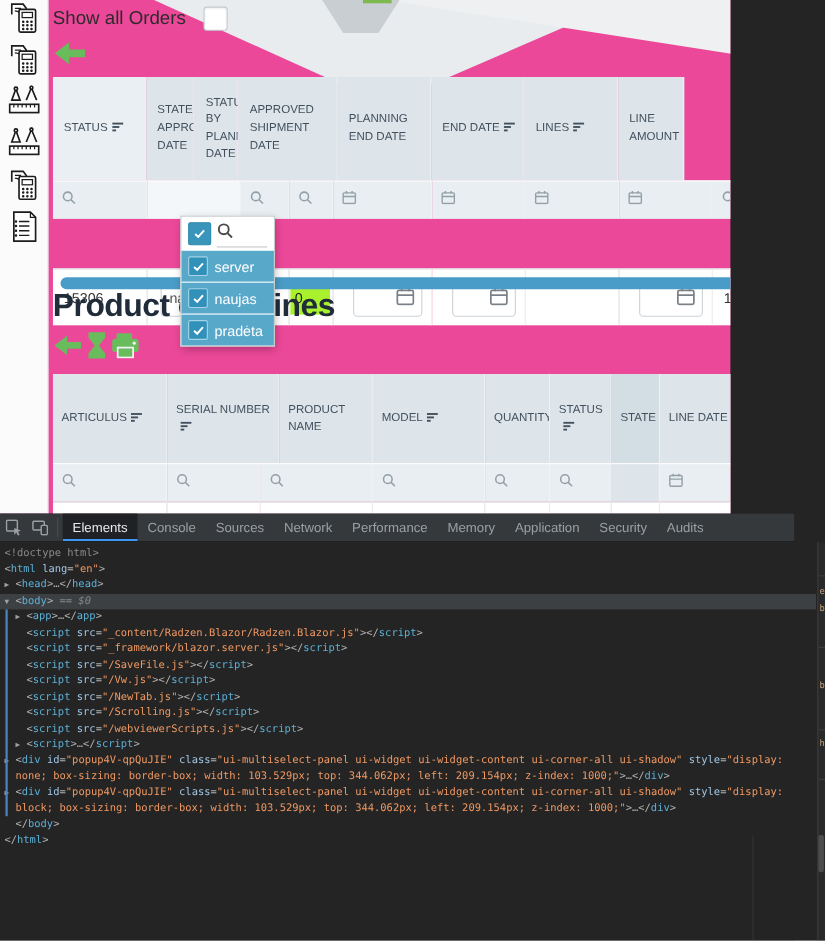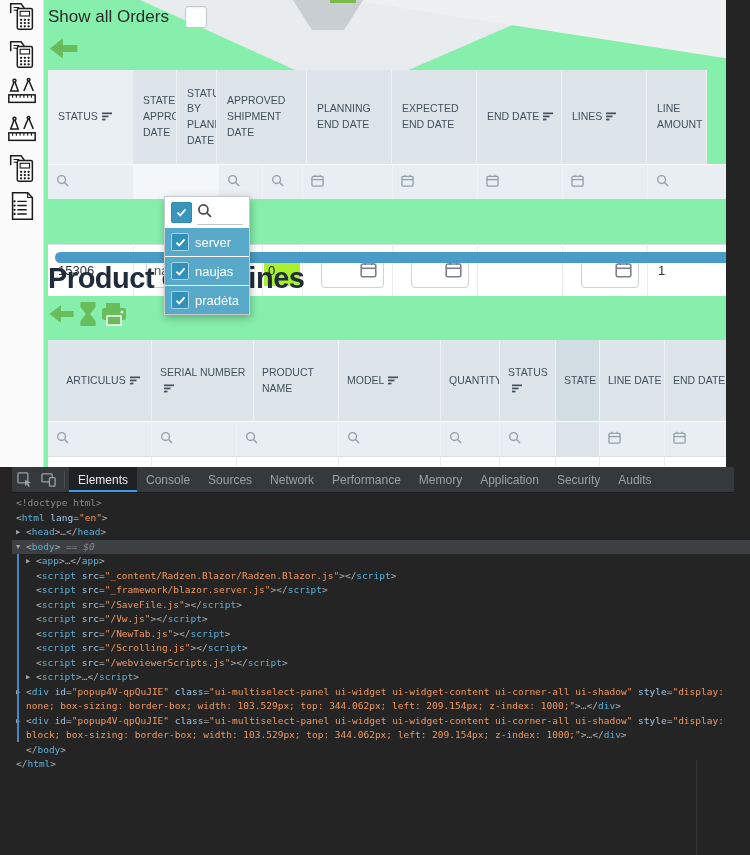--- a/index.html
+++ b/index.html
@@ -1,19 +1,19 @@
 <!DOCTYPE html>
 <html><head>
 <meta charset="utf-8">
 <style>
   html,body{margin:0;padding:0;}
   body{width:750px;height:855px;font-family:"Liberation Sans",sans-serif;}
   #stage{position:relative;width:750px;height:855px;overflow:hidden;background:#242424;}
   
-  #app{position:absolute;left:0;top:0;width:726px;height:467px;background:#86efac;overflow:hidden;}
+  #app{position:absolute;left:0;top:0;width:664px;height:467px;background:#ec4899;overflow:hidden;}
   .poly{position:absolute;pointer-events:none;}
   #poly1{left:140px;top:0;width:430px;height:95px;background:#e9ecee;clip-path:polygon(0 0,100% 0,49% 100%);}
   #poly2{left:350px;top:0;width:400px;height:62px;background:#eef0f1;clip-path:polygon(0 0,100% 0,100% 100%);}
   #poly3{left:288px;top:0;width:80px;height:30px;background:#c9ced2;clip-path:polygon(6% 0,94% 0,70% 100%,30% 100%);}
   #poly4{left:330px;top:0;width:26px;height:3px;background:#7db94e;}
   #sidebar{position:absolute;left:0;top:0;width:44px;height:467px;background:#fbfbfc;border-right:1px solid #e2e5e7;display:flex;flex-direction:column;align-items:center;padding-top:1px;gap:4px;box-sizing:border-box;}
   .sb-icon{width:36px;height:34px;display:flex;align-items:center;justify-content:center;}
   #showall{position:absolute;left:48px;top:6px;display:flex;align-items:center;gap:16px;font-size:17px;color:#2b2b2b;}
   #showall .cb{width:20px;height:20px;background:#fff;border:1px solid #c3c9cd;border-radius:3px;box-shadow:inset 0 1px 2px rgba(0,0,0,.08);}
   #back1{position:absolute;left:48px;top:36px;cursor:pointer;}
@@ -40,21 +40,21 @@
   #pol-title{position:absolute;left:48px;top:262px;font-size:29px;font-weight:bold;color:#202c3a;letter-spacing:-.5px;}
   #toolrow{position:absolute;left:48px;top:301px;display:flex;align-items:center;gap:3px;}
   
   #dropdown{position:absolute;left:164px;top:196px;width:84px;background:#fff;border:1px solid #c7cbce;box-shadow:1px 3px 8px rgba(0,0,0,.28);z-index:10;}
   .dd-head{height:30px;display:flex;align-items:center;gap:5px;padding:0 6px;}
   .dd-cb{width:19px;height:19px;background:#3995ba;border:1px solid #2d89ae;border-radius:2px;display:flex;align-items:center;justify-content:center;flex:none;}
   .dd-search{flex:1;height:22px;border-bottom:1px solid #c3c7ca;display:flex;align-items:flex-end;padding-bottom:2px;color:#4a4a4a;}
   .dd-item{height:28px;margin-top:1px;background:#58a8ca;display:flex;align-items:center;gap:6px;padding-left:6px;color:#fff;font-size:13px;}
   .dd-item-cb{width:16px;height:16px;background:#3191b8;border:1px solid #a6d4e6;border-radius:2px;display:flex;align-items:center;justify-content:center;flex:none;}
   
-  #devtools{position:absolute;left:12px;top:467px;width:722px;height:388px;background:#242424;}
+  #devtools{position:absolute;left:0;top:467px;width:722px;height:388px;background:#242424;}
   #dt-tabbar{height:25px;background:#35393c;border-bottom:1px solid #1c1c1c;display:flex;align-items:stretch;}
   .dt-icon{width:24px;display:flex;align-items:center;justify-content:center;}
   .dt-sep{width:1px;background:#4a4e51;margin:4px 4px;}
   .dt-tab{padding:0 9px;font-size:12px;color:#9aa0a6;display:flex;align-items:center;cursor:pointer;}
   .dt-tab.active{background:#202124;color:#e8eaed;box-shadow:inset 0 -2px 0 #3e97f2;}
   #dt-tree{position:absolute;left:0;top:26px;width:742px;bottom:0;padding-top:3px;font-family:"DejaVu Sans Mono",monospace;font-size:9.5px;line-height:14.5px;overflow:hidden;}
   .dl{position:relative;white-space:nowrap;color:#b0b0b0;}
   .dl.wrap{white-space:normal;overflow-wrap:anywhere;width:728px;}
   .dl.sel{background:#3c4043;}
   .arrow{position:absolute;top:0;font-size:7px;color:#9aa0a6;line-height:14.5px;}
@@ -171,23 +171,20 @@
           <div class="hcell" style="width: 40px;">
             <span class="hlabel">STATUS BY PLANNING DATE</span>
           </div>
           <div class="hcell" style="width: 90px;">
             <span class="hlabel">APPROVED SHIPMENT DATE</span>
           </div>
           <div class="hcell" style="width: 85px;">
             <span class="hlabel">PLANNING END DATE</span>
           </div>
           <div class="hcell" style="width: 85px;">
-            <span class="hlabel">EXPECTED END DATE</span>
-          </div>
-          <div class="hcell" style="width: 85px;">
             <span class="hlabel">END DATE<span><svg class="icn sort" width="11" height="9" viewBox="0 0 11 9">
                   <rect x="0" y="0.5" width="10" height="1.7" fill="currentColor"></rect>
                   <rect x="0" y="3.6" width="6.5" height="1.7" fill="currentColor"></rect>
                   <rect x="0" y="6.7" width="3.5" height="1.7" fill="currentColor"></rect>
                 </svg></span></span>
           </div>
           <div class="hcell" style="width: 85px;">
             <span class="hlabel">LINES<span><svg class="icn sort" width="11" height="9" viewBox="0 0 11 9">
                   <rect x="0" y="0.5" width="10" height="1.7" fill="currentColor"></rect>
                   <rect x="0" y="3.6" width="6.5" height="1.7" fill="currentColor"></rect>
@@ -322,21 +319,21 @@
       <span><svg width="26" height="24" viewBox="0 0 26 24">
             <rect x="5" y="1" width="14" height="6" fill="#68bc5c"></rect>
             <rect x="1" y="6" width="24" height="12" rx="2.5" fill="#68bc5c"></rect>
             <circle cx="21" cy="10" r="1.5" fill="#f1f2f3"></circle>
             <rect x="6" y="14" width="14" height="9" fill="#68bc5c" stroke="#f1f2f3" stroke-width="1.6"></rect>
           </svg></span>
     </div>
 
     <div id="lines-table" class="gridtable">
         <div class="trow" style="height: 81px;">
-          <div class="hcell" style="width: 104px; justify-content: center;">
+          <div class="hcell" style="width: 104px;">
             <span class="hlabel">ARTICULUS<span><svg class="icn sort" width="11" height="9" viewBox="0 0 11 9">
                   <rect x="0" y="0.5" width="10" height="1.7" fill="currentColor"></rect>
                   <rect x="0" y="3.6" width="6.5" height="1.7" fill="currentColor"></rect>
                   <rect x="0" y="6.7" width="3.5" height="1.7" fill="currentColor"></rect>
                 </svg></span></span>
           </div>
           <div class="hcell" style="width: 102px;">
             <span class="hlabel">SERIAL NUMBER<span><svg class="icn sort" width="11" height="9" viewBox="0 0 11 9">
                   <rect x="0" y="0.5" width="10" height="1.7" fill="currentColor"></rect>
                   <rect x="0" y="3.6" width="6.5" height="1.7" fill="currentColor"></rect>

